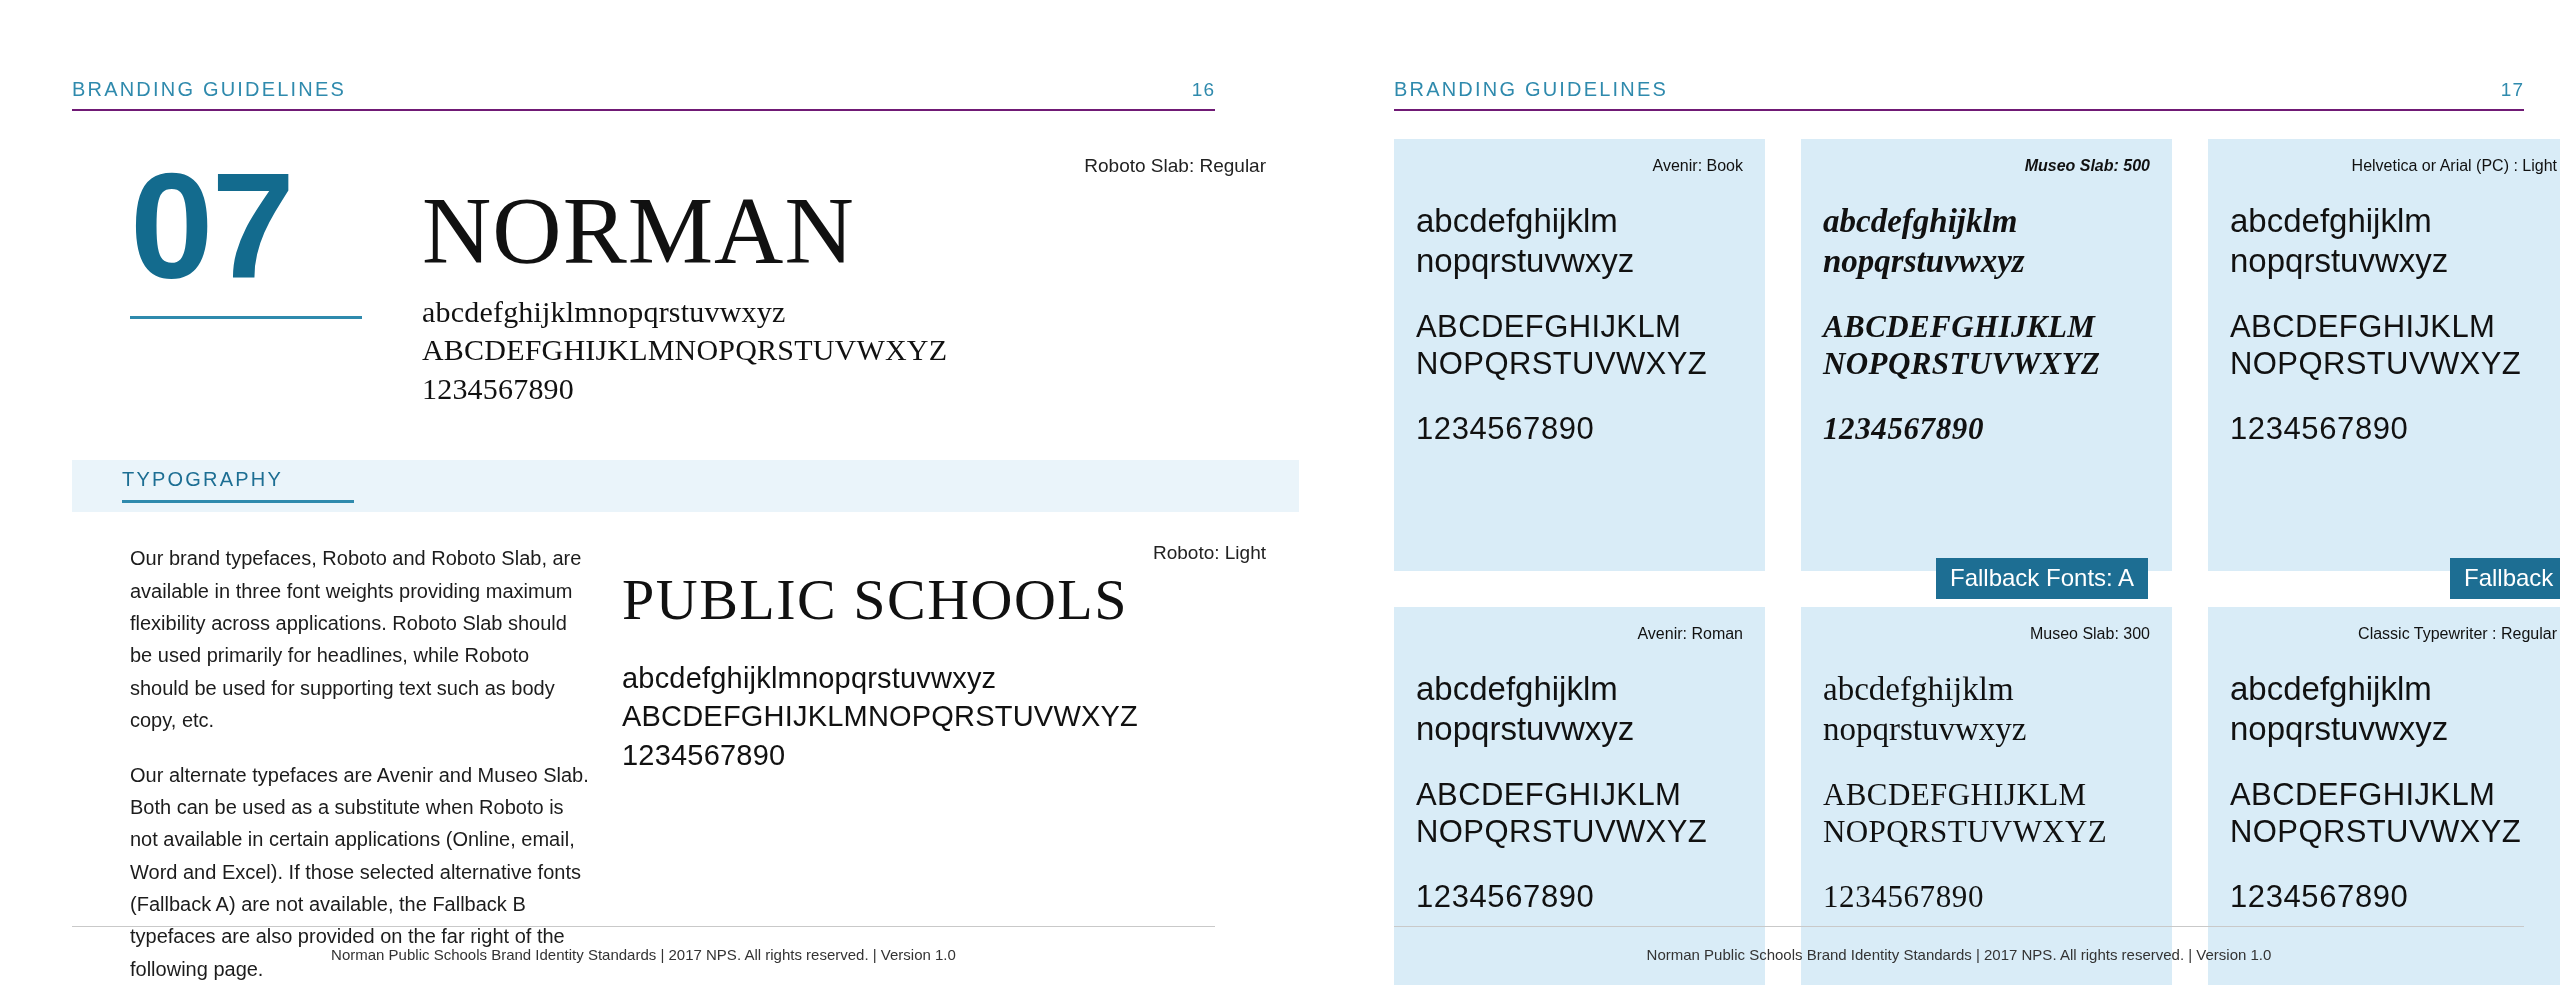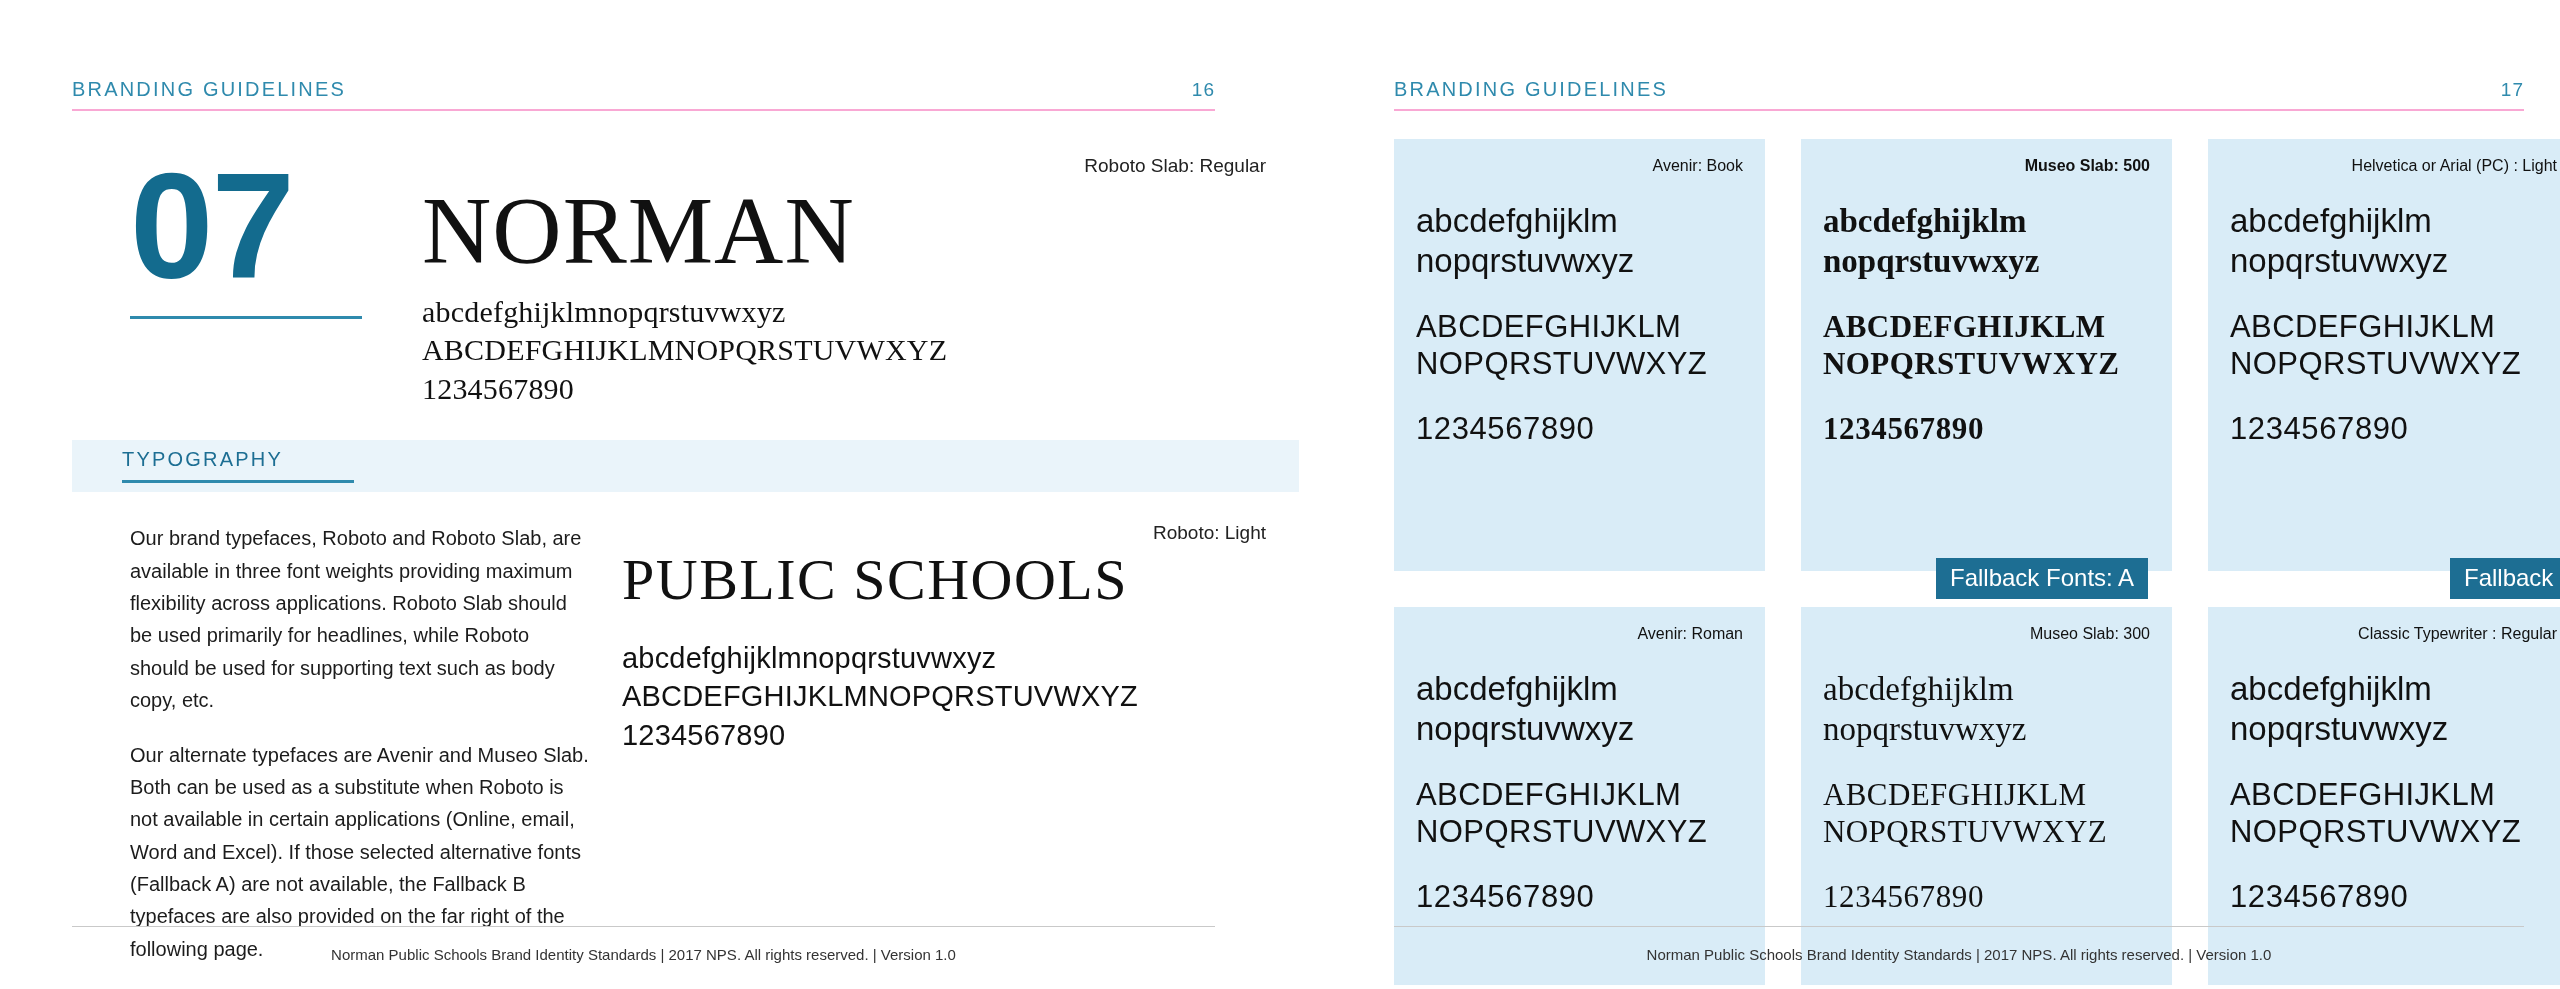--- a/index.html
+++ b/index.html
@@ -23,21 +23,21 @@
     background: #ffffff;
   }
   .page-left { width: 1330px; padding: 0 60px; }
   .page-right { width: 1230px; padding: 0 40px; }
 
   
   .pg-header {
     display: flex;
     align-items: flex-end;
     justify-content: space-between;
-    border-bottom: 2px solid #f9a8d4;
+    border-bottom: 2px solid #701a75;
     padding-bottom: 8px;
   }
   .page-left .pg-header { margin-top: 78px; width: 1143px; margin-left: 12px;}
   .page-right .pg-header { margin-top: 78px; width: 1130px; margin-left: 24px;}
   .pg-header .htitle {
     font-size: 20px;
     letter-spacing: 2.2px;
     color: #2f8aad;
   }
   .pg-header .hnum {
@@ -103,21 +103,21 @@
   .spec-lines-sans {
     font-family: "Liberation Sans", sans-serif;
     font-size: 29px;
     line-height: 1.32;
     color: #111;
     letter-spacing: 0.2px;
   }
 
   
   .section-band {
-    margin-top: 32px;
+    margin-top: 52px;
     margin-left: 12px;
     width: 1227px;
     height: 52px;
     background: #eaf4fa;
     position: relative;
   }
   .section-title {
     position: absolute;
     left: 50px;
     top: 8px;
@@ -202,21 +202,21 @@
     letter-spacing: 0.4px;
   }
   .font-card .nums {
     font-size: 31px;
     color: #111;
     letter-spacing: 0.6px;
   }
   
   .f-sans { font-family: "Liberation Sans", sans-serif; }
   .f-sans-light { font-family: "Liberation Sans", sans-serif; font-weight: 300; }
-  .f-slab-bold { font-family: "Liberation Serif", serif; font-weight: bold; }
+  .f-slab-bold { font-family: "Liberation Serif", serif; font-weight: bold; font-style: italic; }
   .f-slab { font-family: "Liberation Serif", serif; }
 
   .fallback-tag {
     position: absolute;
     background: #1d6e93;
     color: #ffffff;
     font-size: 24px;
     padding: 6px 14px 7px 14px;
     white-space: nowrap;
     z-index: 5;

